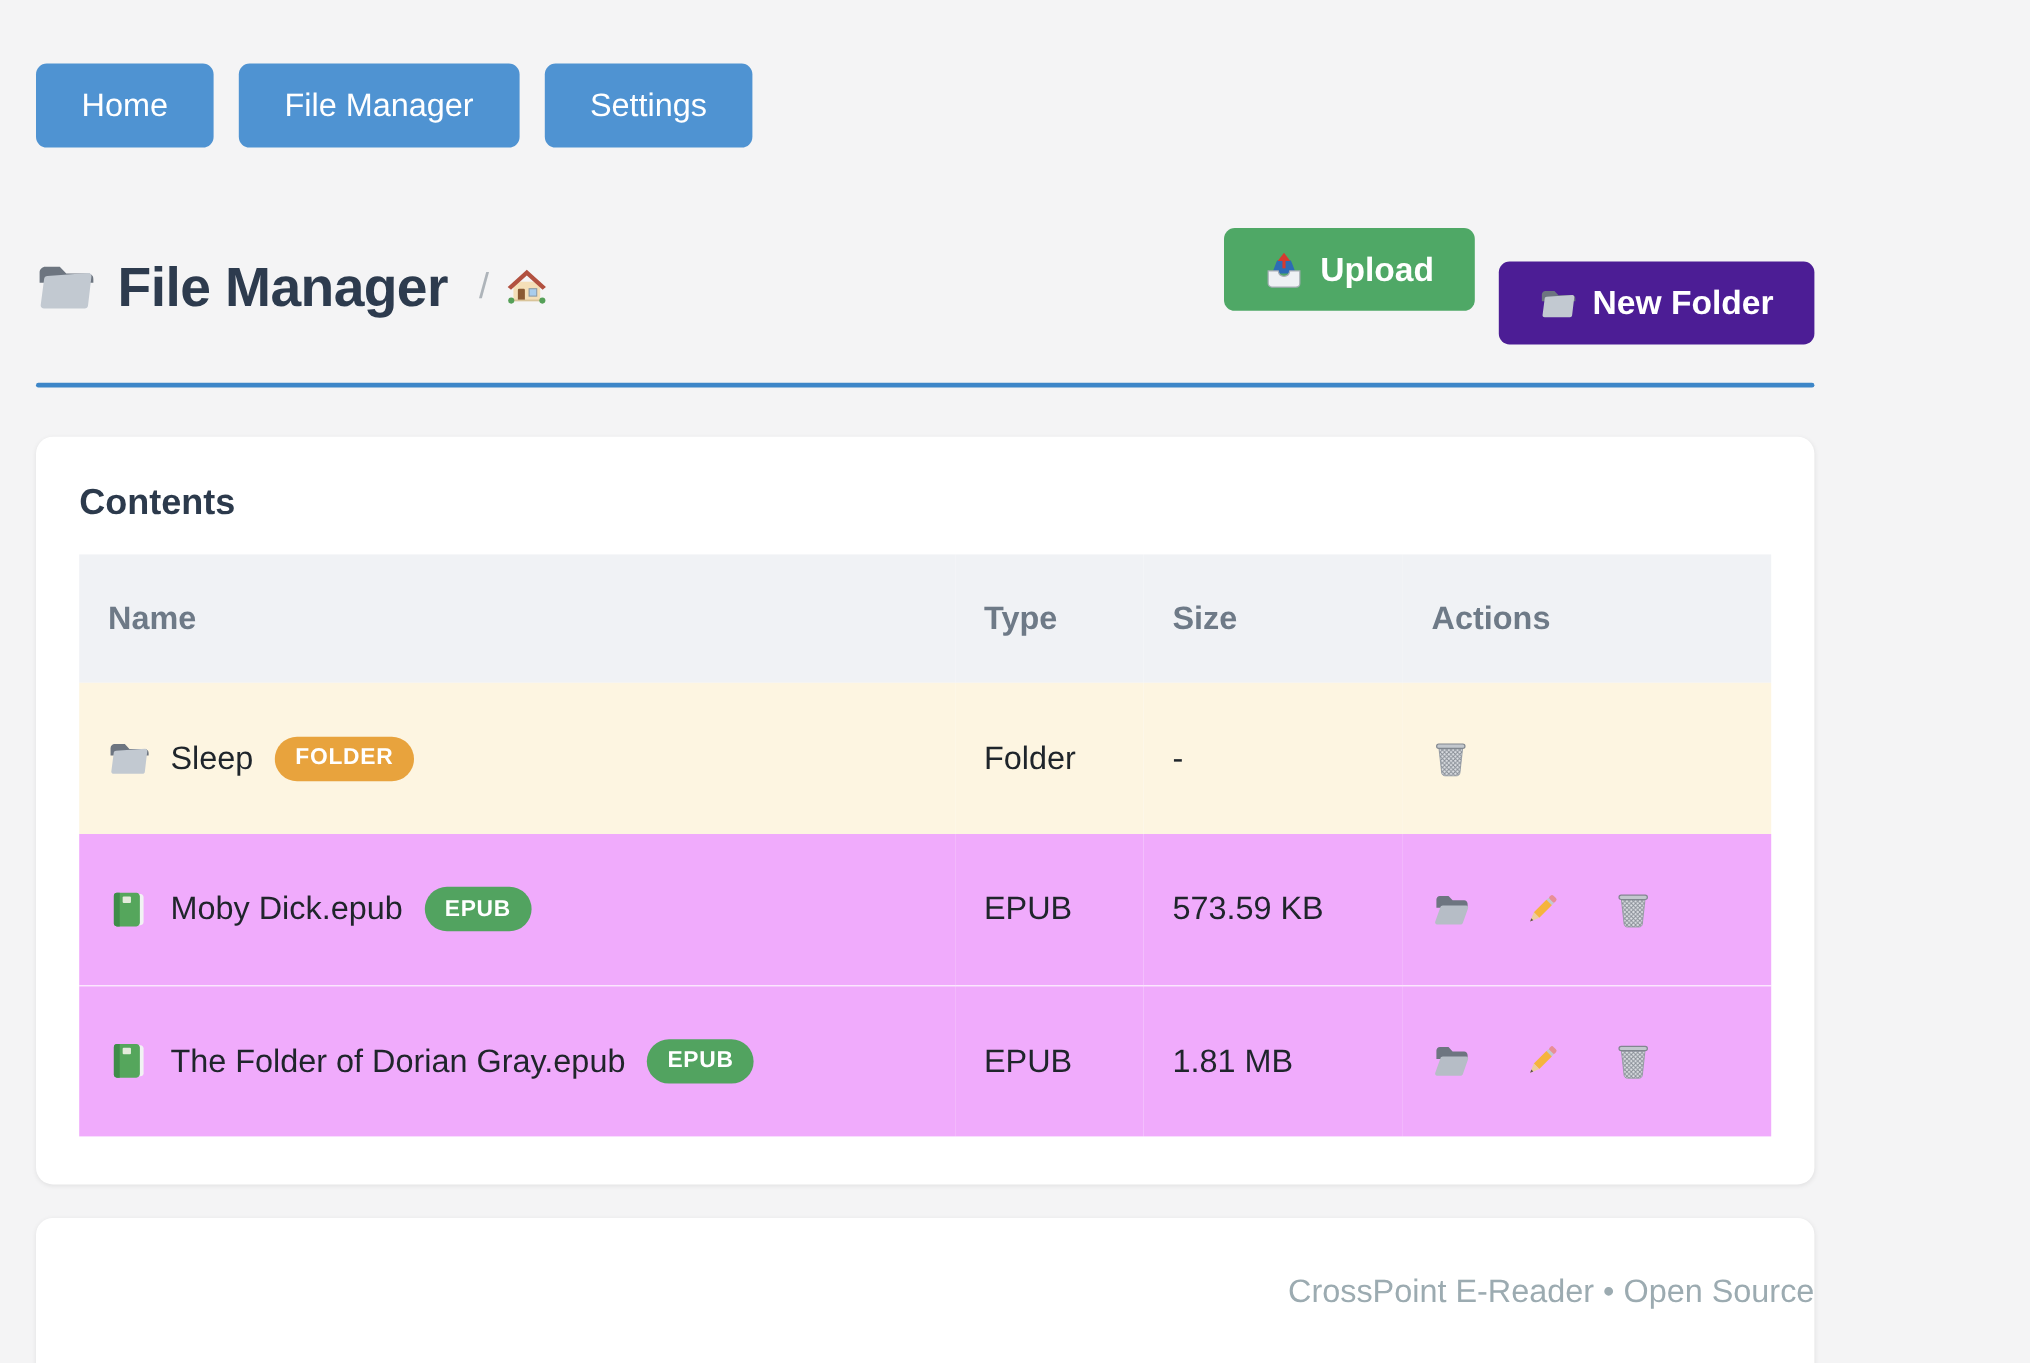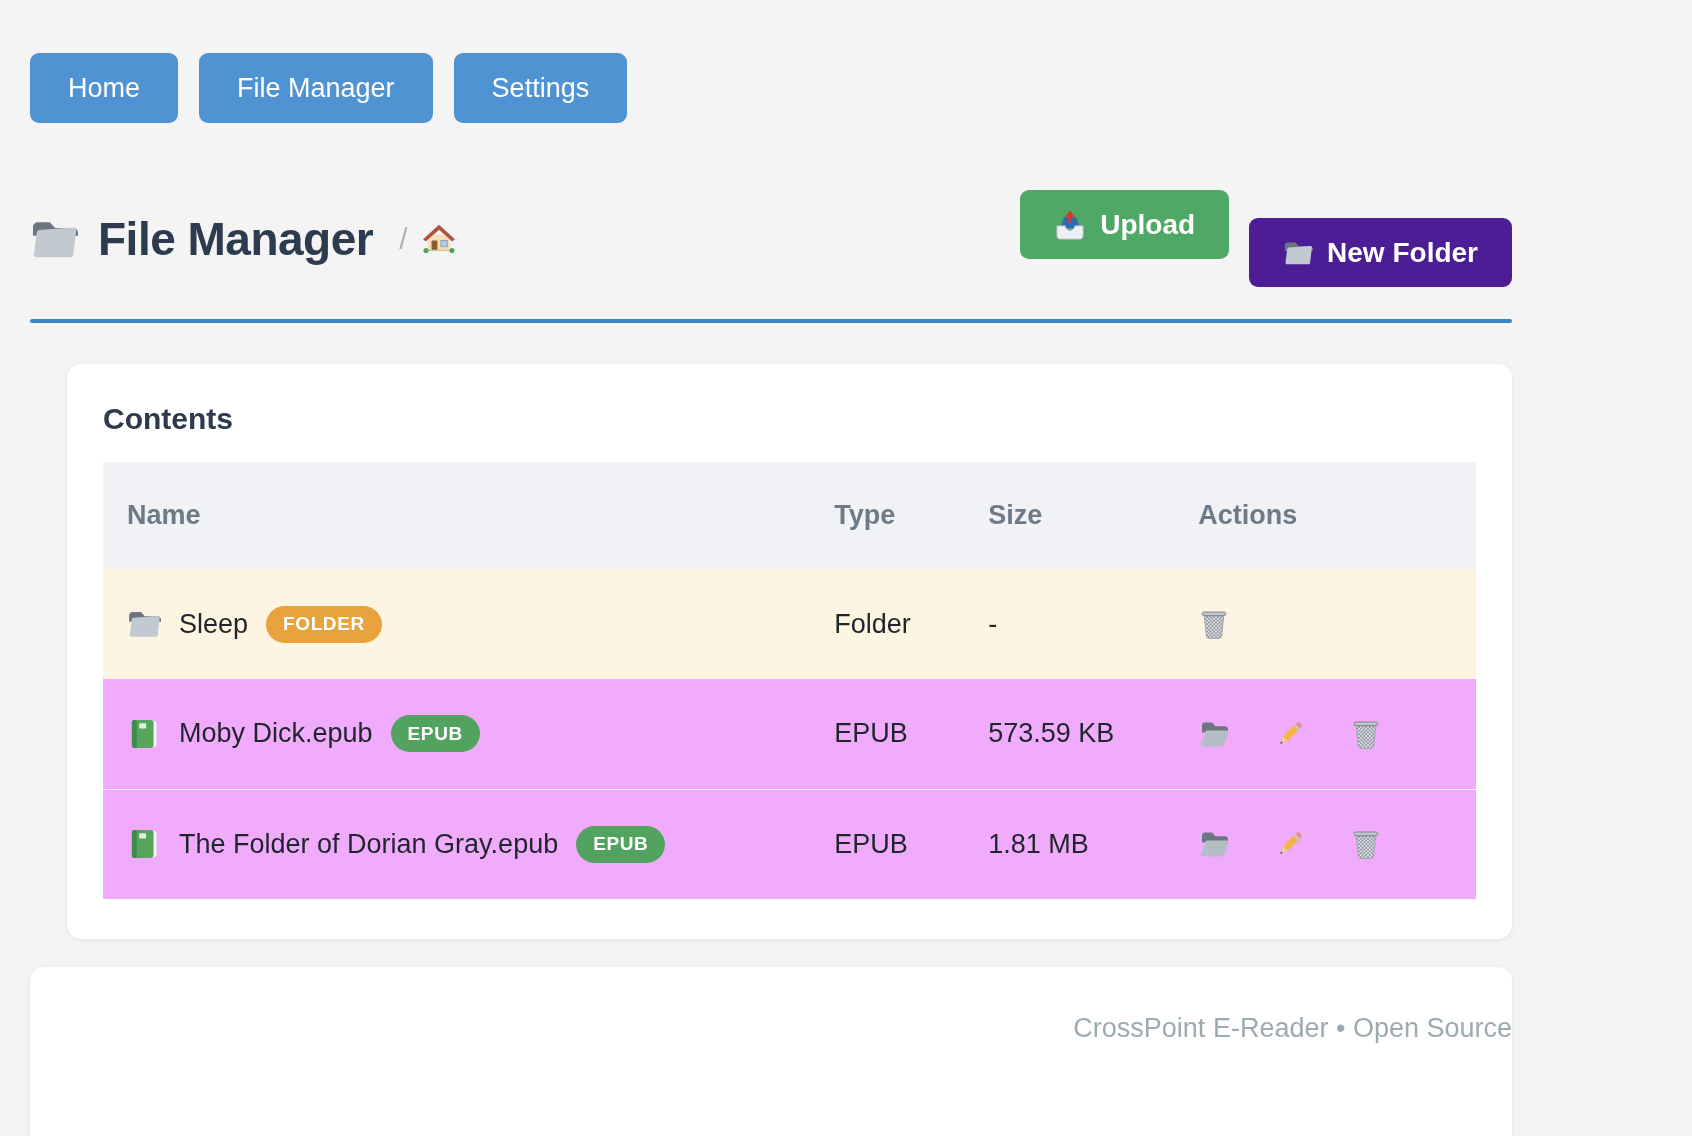--- a/index.html
+++ b/index.html
@@ -37,31 +37,31 @@
     color: #ffffff; font-size: 28px; font-weight: 700; cursor: pointer;
     font-family: inherit;
   }
   .btn-upload { background: #4fa866; }
   .btn-newfolder { background: #4c1d95; margin-top: 28px; }
 
   .divider { margin-top: 32px; height: 4px; background: #3d86c8; border-radius: 2px; }
 
   
   .card { background: #ffffff; border-radius: 14px; box-shadow: 0 1px 4px rgba(0,0,0,0.08); }
-  .contents-card { margin-top: 41px; padding: 38px 36px 40px 36px; margin-left: 37px; }
+  .contents-card { margin-top: 41px; padding: 38px 36px 40px 36px; }
   .card-head { display: flex; align-items: baseline; justify-content: space-between; }
   .card-title { font-size: 30px; font-weight: 700; color: #2c3a4c; }
   .card-summary { font-size: 25px; color: #78858c; }
 
   
   table { width: 100%; border-collapse: collapse; margin-top: 26px; }
   col.c-name { width: 730px; } col.c-type { width: 157px; } col.c-size { width: 216px; } col.c-actions { width: 307px; }
   thead tr { background: #f0f2f5; }
   th { height: 107px; text-align: left; font-size: 27px; font-weight: 700; color: #6e7a87; padding-left: 24px; }
-  td { height: 110px; font-size: 27px; color: #1f252b; padding-left: 24px; vertical-align: middle; }
+  td { height: 126px; font-size: 27px; color: #1f252b; padding-left: 24px; vertical-align: middle; }
   tr.row-folder { background: #fdf5e1; }
   tr.row-file { background: #f0abfc; }
   tr.row-file + tr.row-file td { border-top: 1px solid rgba(255,255,255,0.85); }
   .name-cell { display: flex; align-items: center; gap: 18px; }
   .badge {
     display: inline-flex; align-items: center; justify-content: center;
     height: 37px; padding: 0 17px; border-radius: 999px;
     color: #ffffff; font-size: 19px; font-weight: 700; letter-spacing: 0.6px;
   }
   .badge-folder { background: #e8a33d; }

